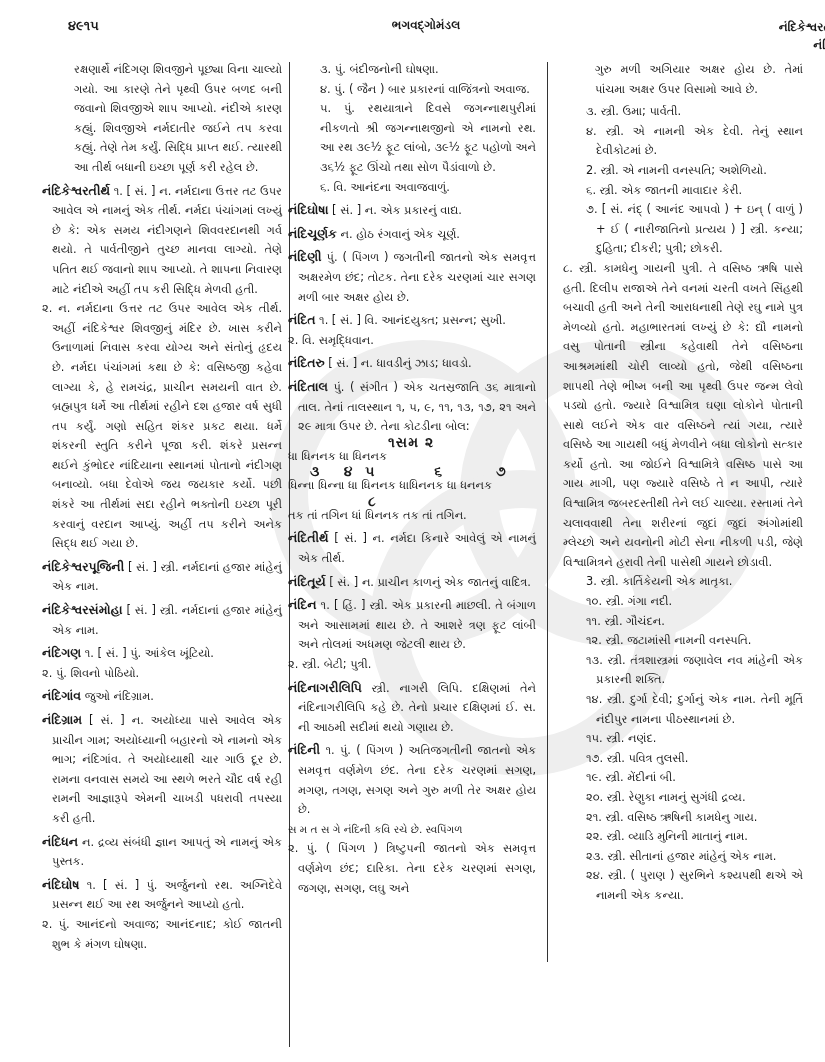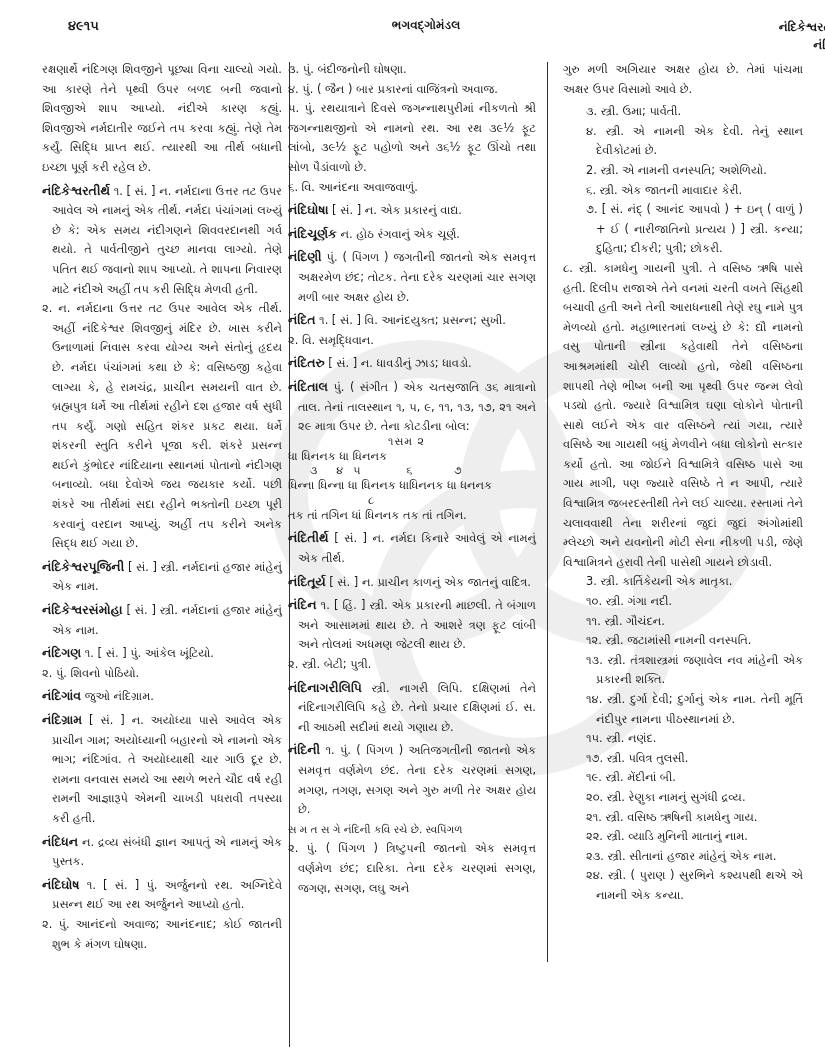--- a/index.html
+++ b/index.html
@@ -25,25 +25,25 @@
     position: absolute; top: 60px; z-index: 1;
     font-size: 11.4px; line-height: 19.6px; text-align: justify;
   }
   .col-left  { left: 42px;  width: 240px; }
   .col-mid   { left: 288px; width: 248px; }
   .col-right { left: 563px; width: 240px; }
   .rule { position: absolute; top: 62px; width: 1px; background: #333; z-index: 1; }
   .rule-1 { left: 289px; height: 985px; }
   .rule-2 { left: 547px; height: 900px; }
   .entry { margin: 0 0 3px 0; padding-left: 10px; text-indent: -10px; }
-  .entry.cont { padding-left: 0; text-indent: 0; }
+  .entry.cont { padding-left: 0; text-indent: 0; margin-left: 32px; }
   .hw { font-weight: bold; font-size: 12.5px; }
   .sense { display: block; }
   .sense.hang { padding-left: 10px; text-indent: -10px; margin-left: 23px; }
-  .tala-nums { display: block; font-size: 11px; line-height: 10px; font-weight: normal; letter-spacing: 1px; }
+  .tala-nums { display: block; font-size: 14px; line-height: 10px; font-weight: bold; letter-spacing: 1px; }
   .quote { display: block; font-size: 10.5px; }
 </style>
 </head>
 <body>
 
 <div class="watermark">
   <div class="ring" style="left:20px;top:10px;width:230px;height:230px;"></div>
   <div class="ring" style="left:210px;top:10px;width:230px;height:230px;"></div>
   <div class="ring" style="left:120px;top:140px;width:230px;height:230px;"></div>
 </div>

